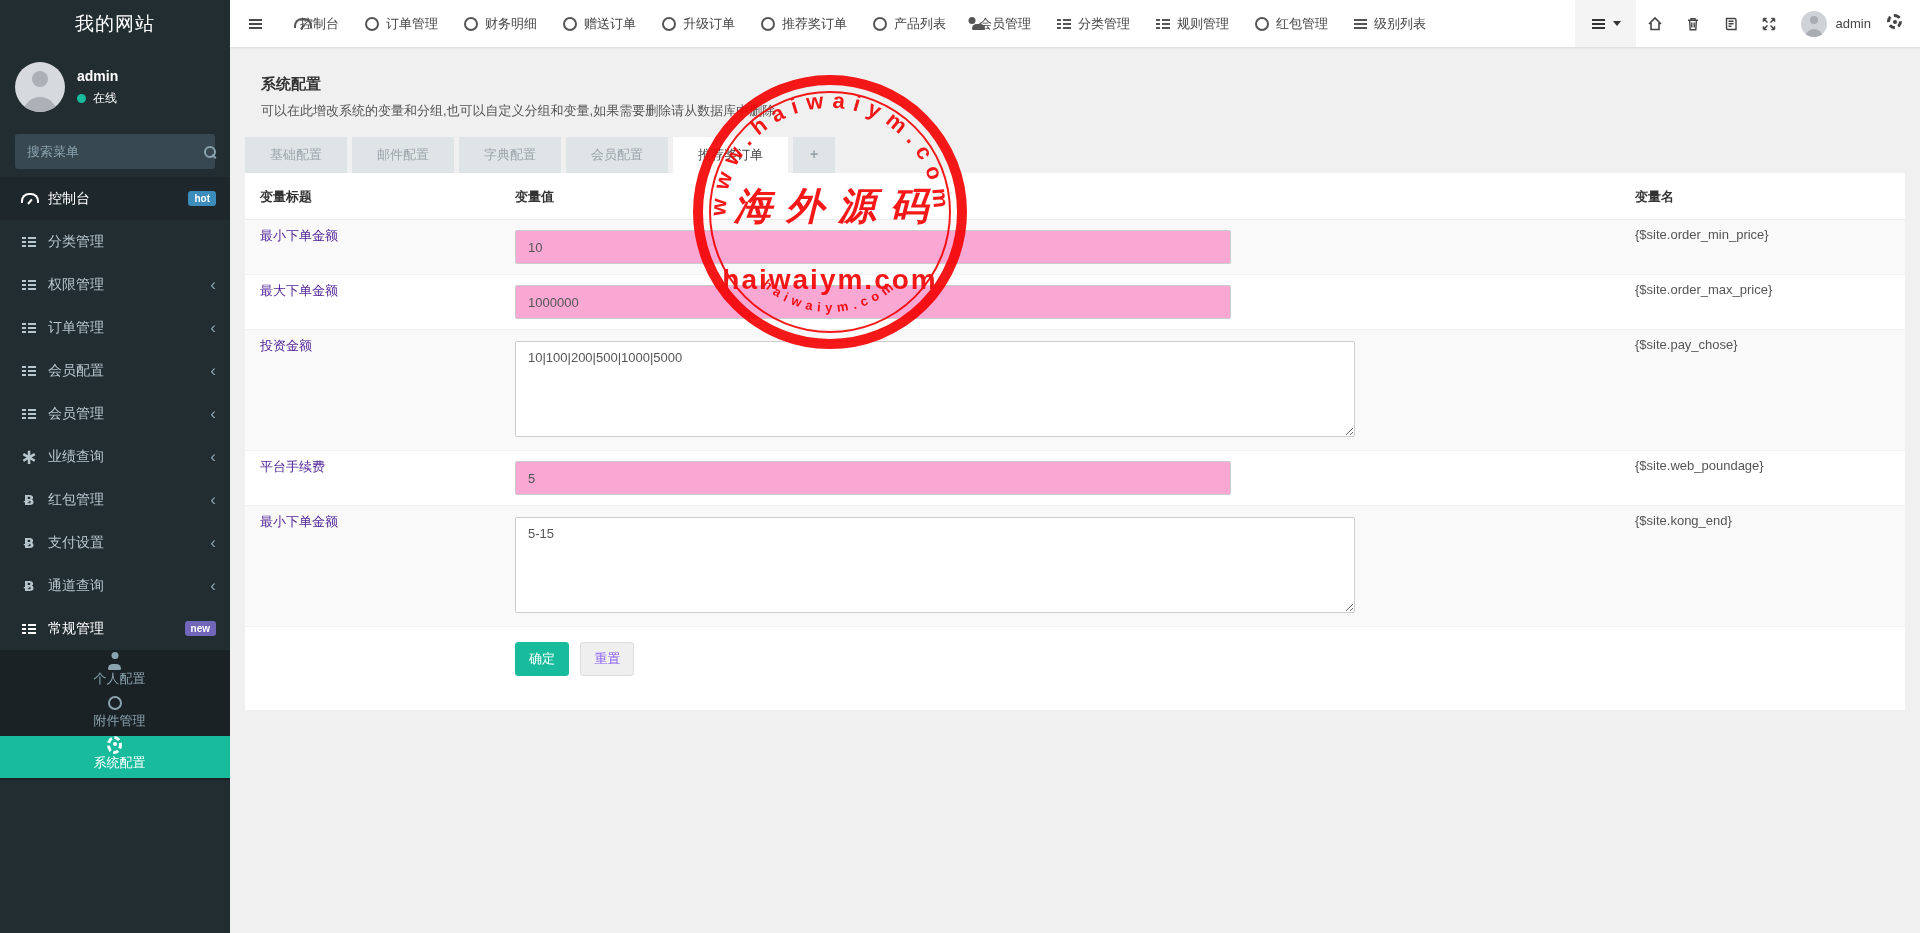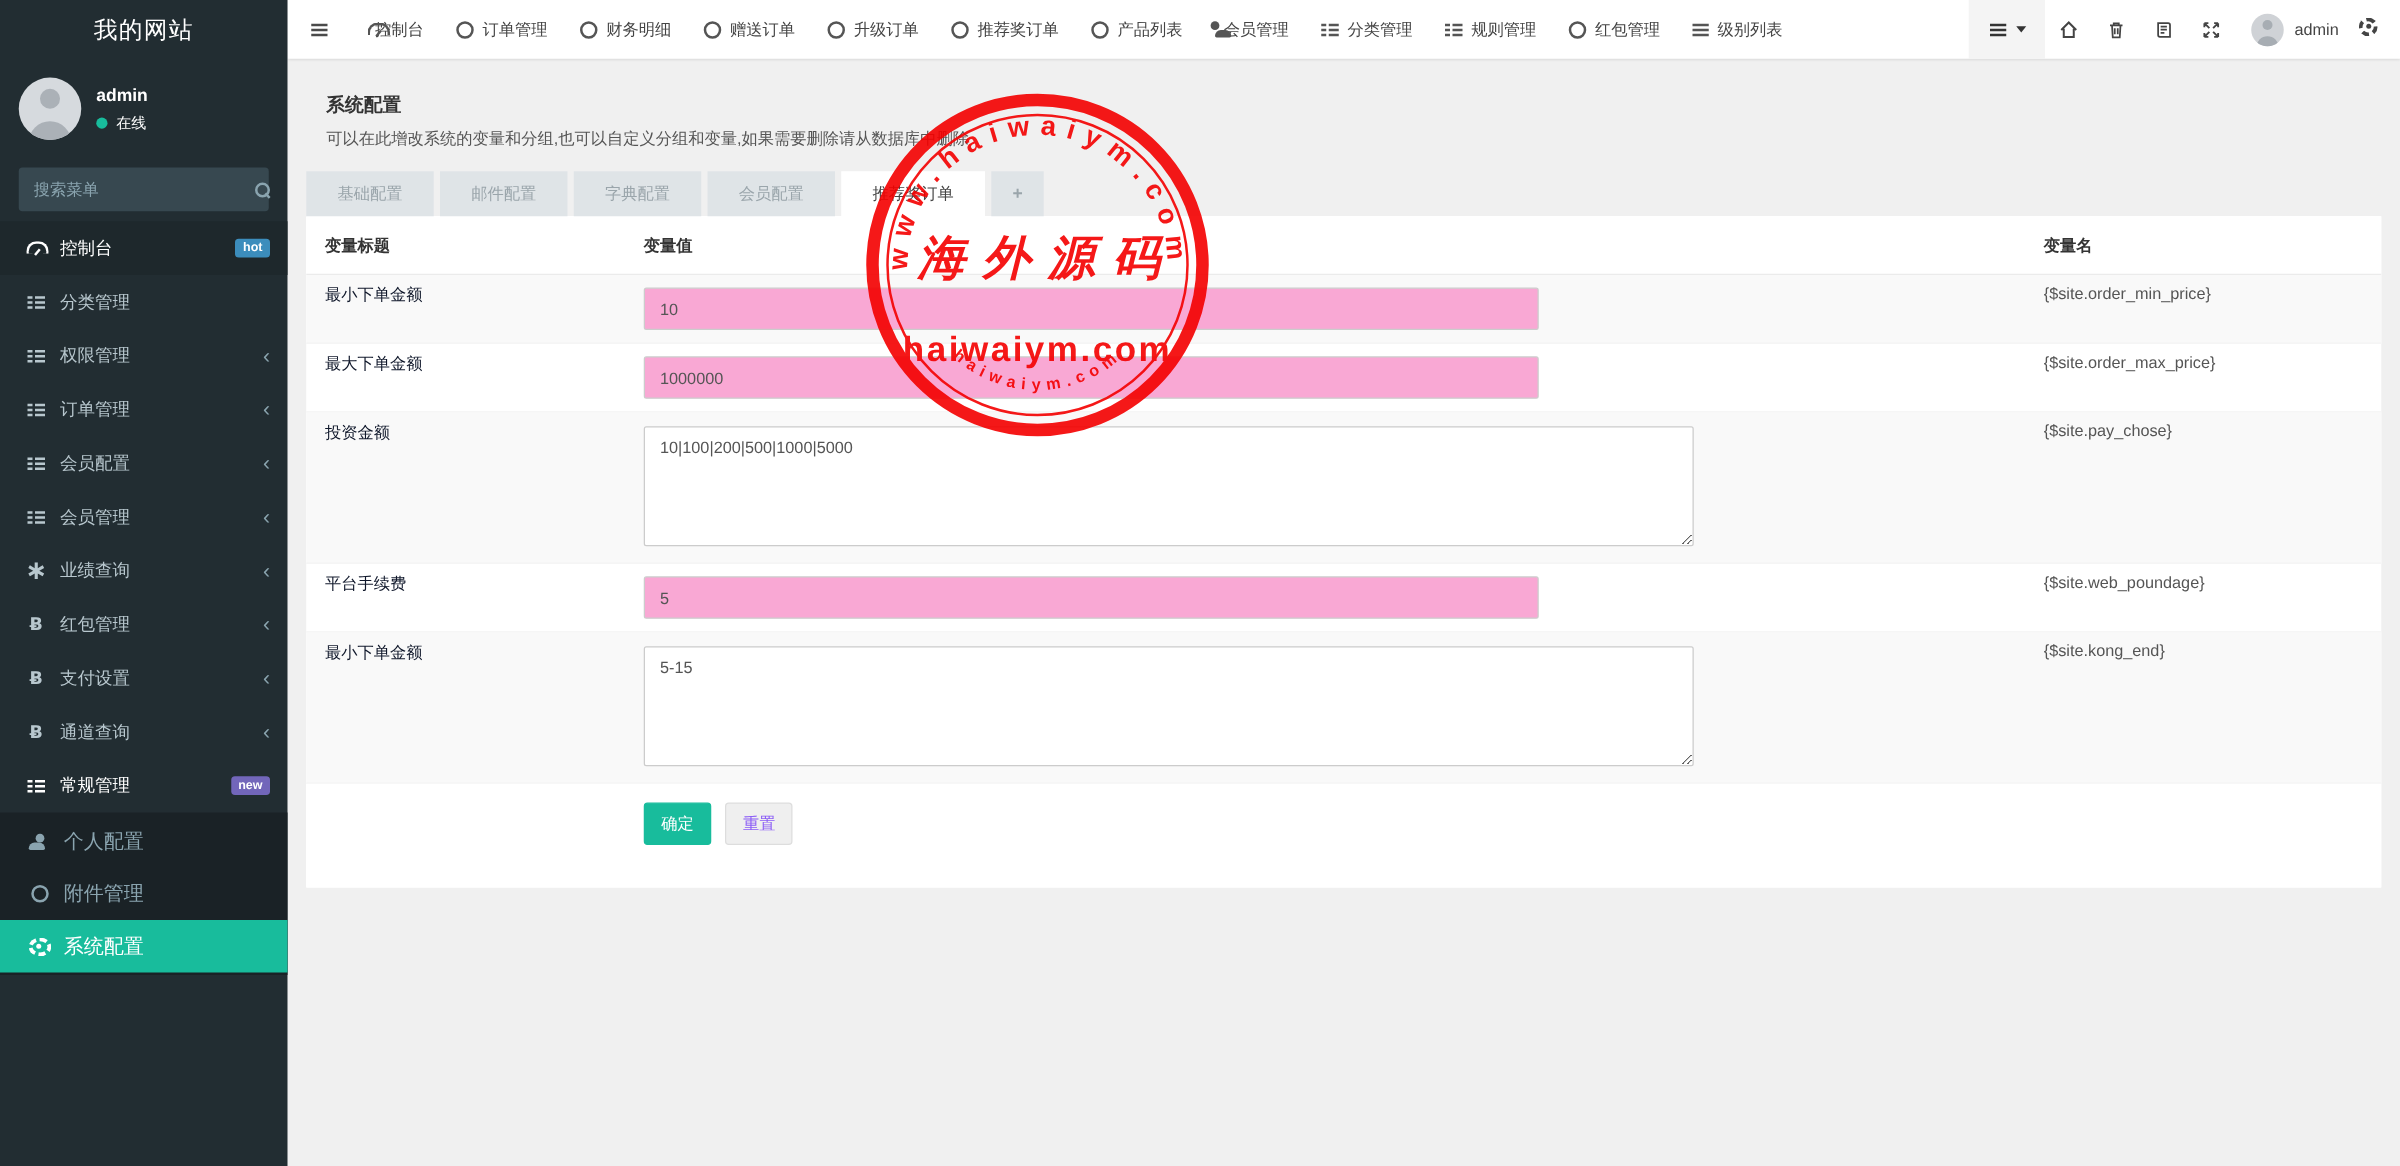--- a/index.html
+++ b/index.html
@@ -34,21 +34,21 @@
   .menu-item.expanded { color:#fff; }
   .mi { display:inline-flex; align-items:center; justify-content:center; width:18px; flex:0 0 18px; margin-right:10px; }
   .mi-label { white-space:nowrap; }
   .badge { margin-left:auto; font-size:10px; font-weight:bold; color:#fff; padding:2px 6px; border-radius:3px; line-height:1.1; }
   .badge.hot { background:#3c8dbc; }
   .badge.new { background:#7266ba; }
   .chevron { margin-left:auto; font-size:17px; color:#8aa4af; line-height:1; }
   .chevron::before { content:"\2039"; }
 
   .submenu { background:#1a2226; padding:2px 0; }
-  .submenu-item { height:42px; display:flex; align-items:center; padding:0 14px 0 23px; color:#8aa4af; font-size:16px; cursor:pointer; }
+  .submenu-item { height:42px; display:flex; align-items:center; padding:0 14px 0 23px; color:#8aa4af; font-size:13px; cursor:pointer;flex-direction:column; }
   .submenu-item.active { background:#18bc9c; color:#fff; }
 
   
   .i-dashboard-icon { position:relative; width:16px; height:13px; }
   .i-dashboard-icon::before { content:""; position:absolute; left:1px; top:1px; width:14px; height:8px; border:2px solid currentColor; border-bottom:none; border-radius:8px 8px 0 0; }
   .i-dashboard-icon::after { content:""; position:absolute; left:7px; bottom:1px; width:2px; height:6px; background:currentColor; transform:rotate(40deg); transform-origin:bottom; }
   .i-circle-icon::before { content:""; display:block; width:10px; height:10px; border:2px solid currentColor; border-radius:50%; }
   .i-user-icon { position:relative; width:13px; height:13px; }
   .i-user-icon::before { content:""; position:absolute; top:0; left:50%; transform:translateX(-50%); width:7px; height:7px; border-radius:50%; background:currentColor; }
   .i-user-icon::after { content:""; position:absolute; bottom:0; left:0; width:13px; height:6px; border-radius:7px 7px 2px 2px; background:currentColor; }
@@ -93,21 +93,21 @@
   .tabs { display:flex; margin-top:17px; }
   .tab { padding:9px 25px; font-size:13px; color:#9aa5ab; background:#dfe4e7; margin-right:5px; cursor:pointer; white-space:nowrap; }
   .tab.active { background:#fff; color:#444; }
   .tab.add { padding:9px 17px; font-weight:bold; font-size:14px; }
 
   .panel { background:#fff; }
   table.cfg { width:100%; border-collapse:collapse; table-layout:fixed; }
   table.cfg th { text-align:left; font-size:13px; color:#333; font-weight:bold; padding:15px 15px 13px; border-bottom:1px solid #ebebeb; background:#fff; }
   table.cfg td { padding:7px 15px; vertical-align:top; font-size:13px; border-bottom:1px solid #f3f3f3; }
   table.cfg tr.even td { background:#f9f9f9; }
-  td.c-label { padding-top:17px; color:#0f172a; }
+  td.c-label { padding-top:17px; color:#4c1d95; }
   td.c-name  { padding-top:17px; color:#555; }
   .cfg-input { display:block; width:716px; height:34px; border:1px solid #ccc; border-radius:2px; padding:6px 12px; font-size:13px; color:#555; font-family:inherit; outline:none; background:#f9a8d4; margin:3px 0; }
   .cfg-textarea { display:block; width:840px; height:96px; border:1px solid #ccc; border-radius:2px; padding:8px 12px; font-size:13px; color:#555; font-family:inherit; outline:none; background:#fff; margin:4px 0 6px; resize:both; }
   .form-buttons { padding:15px 15px 34px 270px; background:#fff; }
   .btn { display:inline-block; font-size:13px; padding:7px 13px; border-radius:3px; border:1px solid transparent; cursor:pointer; font-family:inherit; line-height:1.4; }
   .btn-primary { background:#18bc9c; color:#fff; border-color:#18bc9c; }
   .btn-default { background:#efefef; color:#8b5cf6; border-color:#ddd; margin-left:7px; }
 
   
   .stamp { position:absolute; left:690px; top:72px; width:280px; height:280px; z-index:50; pointer-events:none; opacity:.9; }

